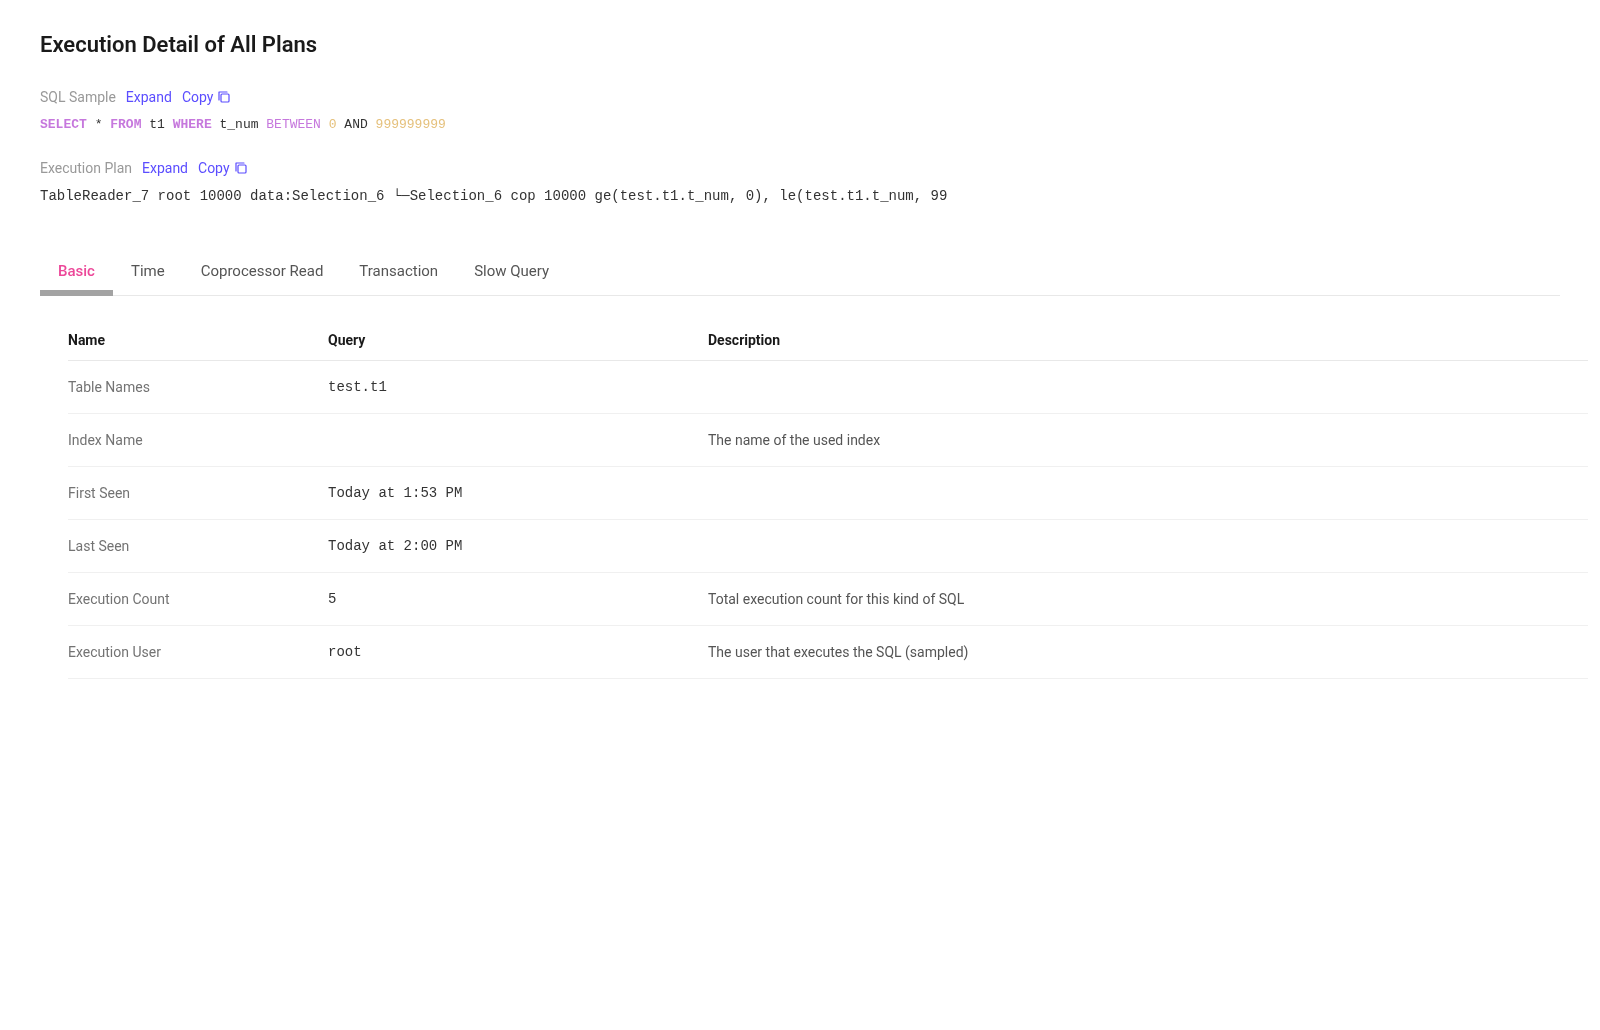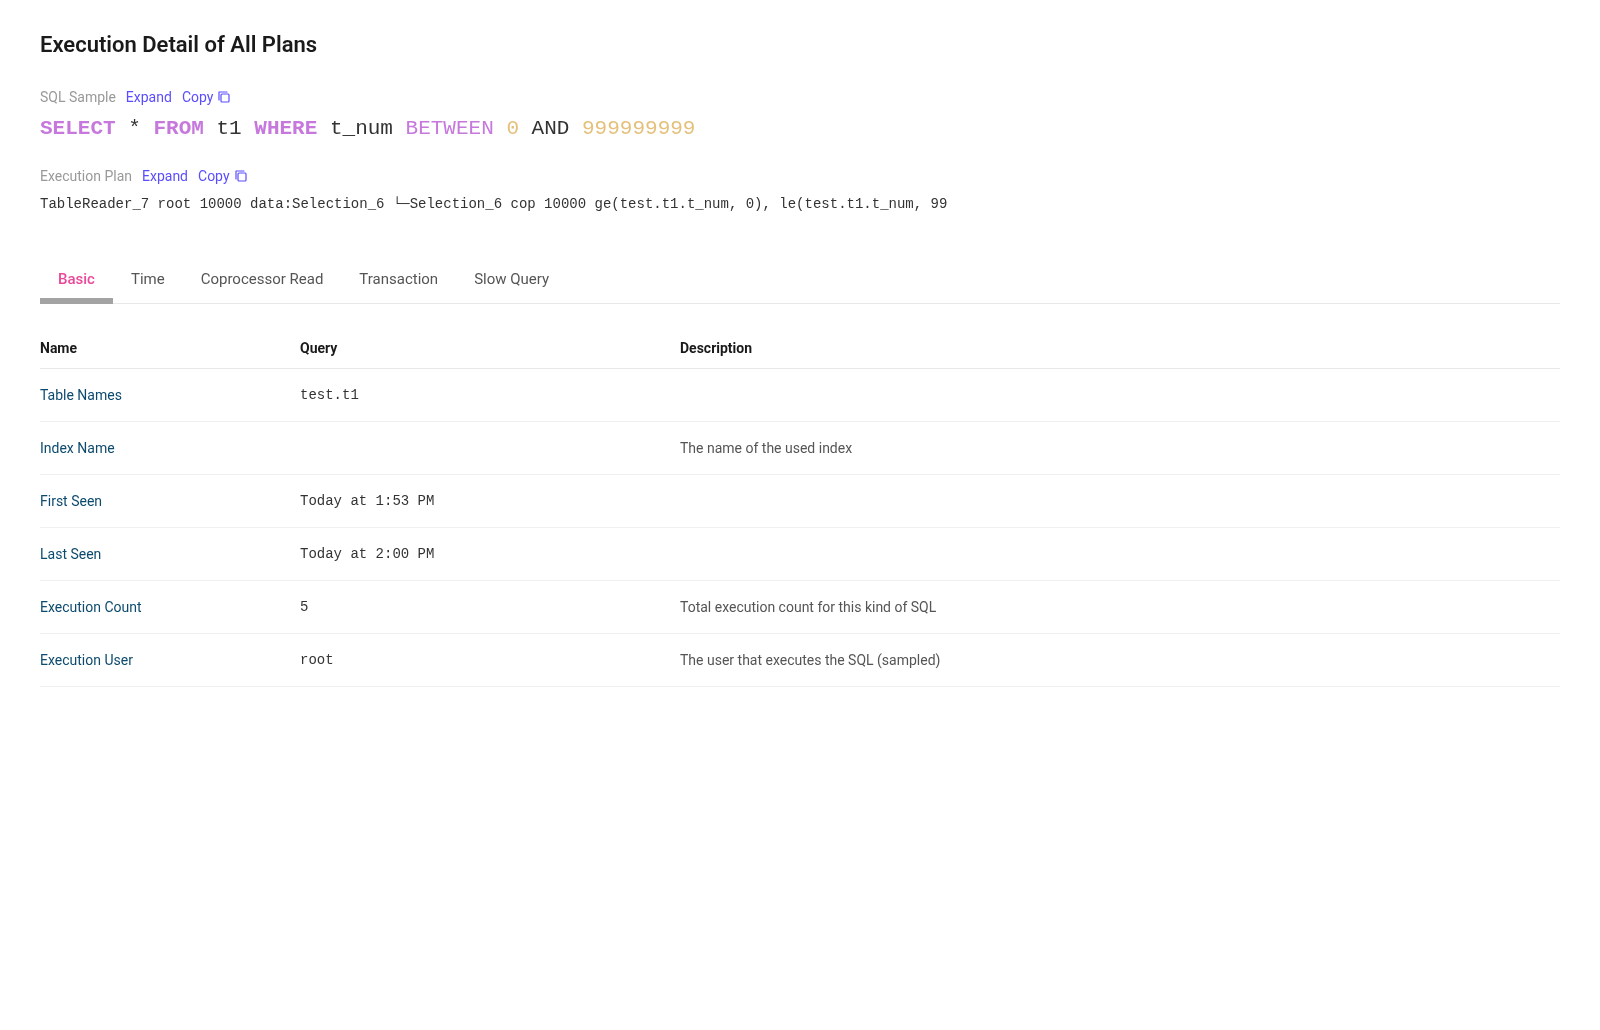--- a/index.html
+++ b/index.html
@@ -34,21 +34,21 @@
       gap: 4px;
     }
     .copy-icon {
       display: inline-block;
       width: 14px;
       height: 14px;
       vertical-align: middle;
     }
     .sql-code {
       font-family: 'Courier New', Courier, monospace;
-      font-size: 21px;
+      font-size: 13px;
       margin-bottom: 24px;
       padding: 4px 0;
       white-space: nowrap;
       overflow: hidden;
     }
     .sql-keyword { color: #c678dd; font-weight: 600; }
     .sql-operator { color: #c678dd; }
     .sql-number { color: #e5c07b; }
     .sql-plain { color: #333; }
     .execution-plan-code {
@@ -75,39 +75,40 @@
       margin-bottom: -1px;
     }
     .tab-item.active {
       color: #ec4899;
       border-bottom: 6px solid #a3a3a3;
       font-weight: 500;
     }
     table {
       width: 100%;
       border-collapse: collapse;
+      margin-left: 28px;
     }
     thead tr th {
       text-align: left;
       font-weight: 700;
       font-size: 14px;
       color: #1a1a1a;
       padding: 12px 16px 12px 0;
       border-bottom: 1px solid #e8e8e8;
     }
     tbody tr td {
       padding: 18px 16px 18px 0;
       border-bottom: 1px solid #f0f0f0;
       font-size: 14px;
       color: #333;
       vertical-align: top;
     }
     tbody tr td:first-child {
       width: 260px;
-      color: #0c4a6e;
+      color: #737373;
     }
     tbody tr td:nth-child(2) {
       width: 380px;
       font-family: 'Courier New', Courier, monospace;
       color: #333;
     }
     tbody tr td:nth-child(3) {
       color: #555;
     }
   </style>

